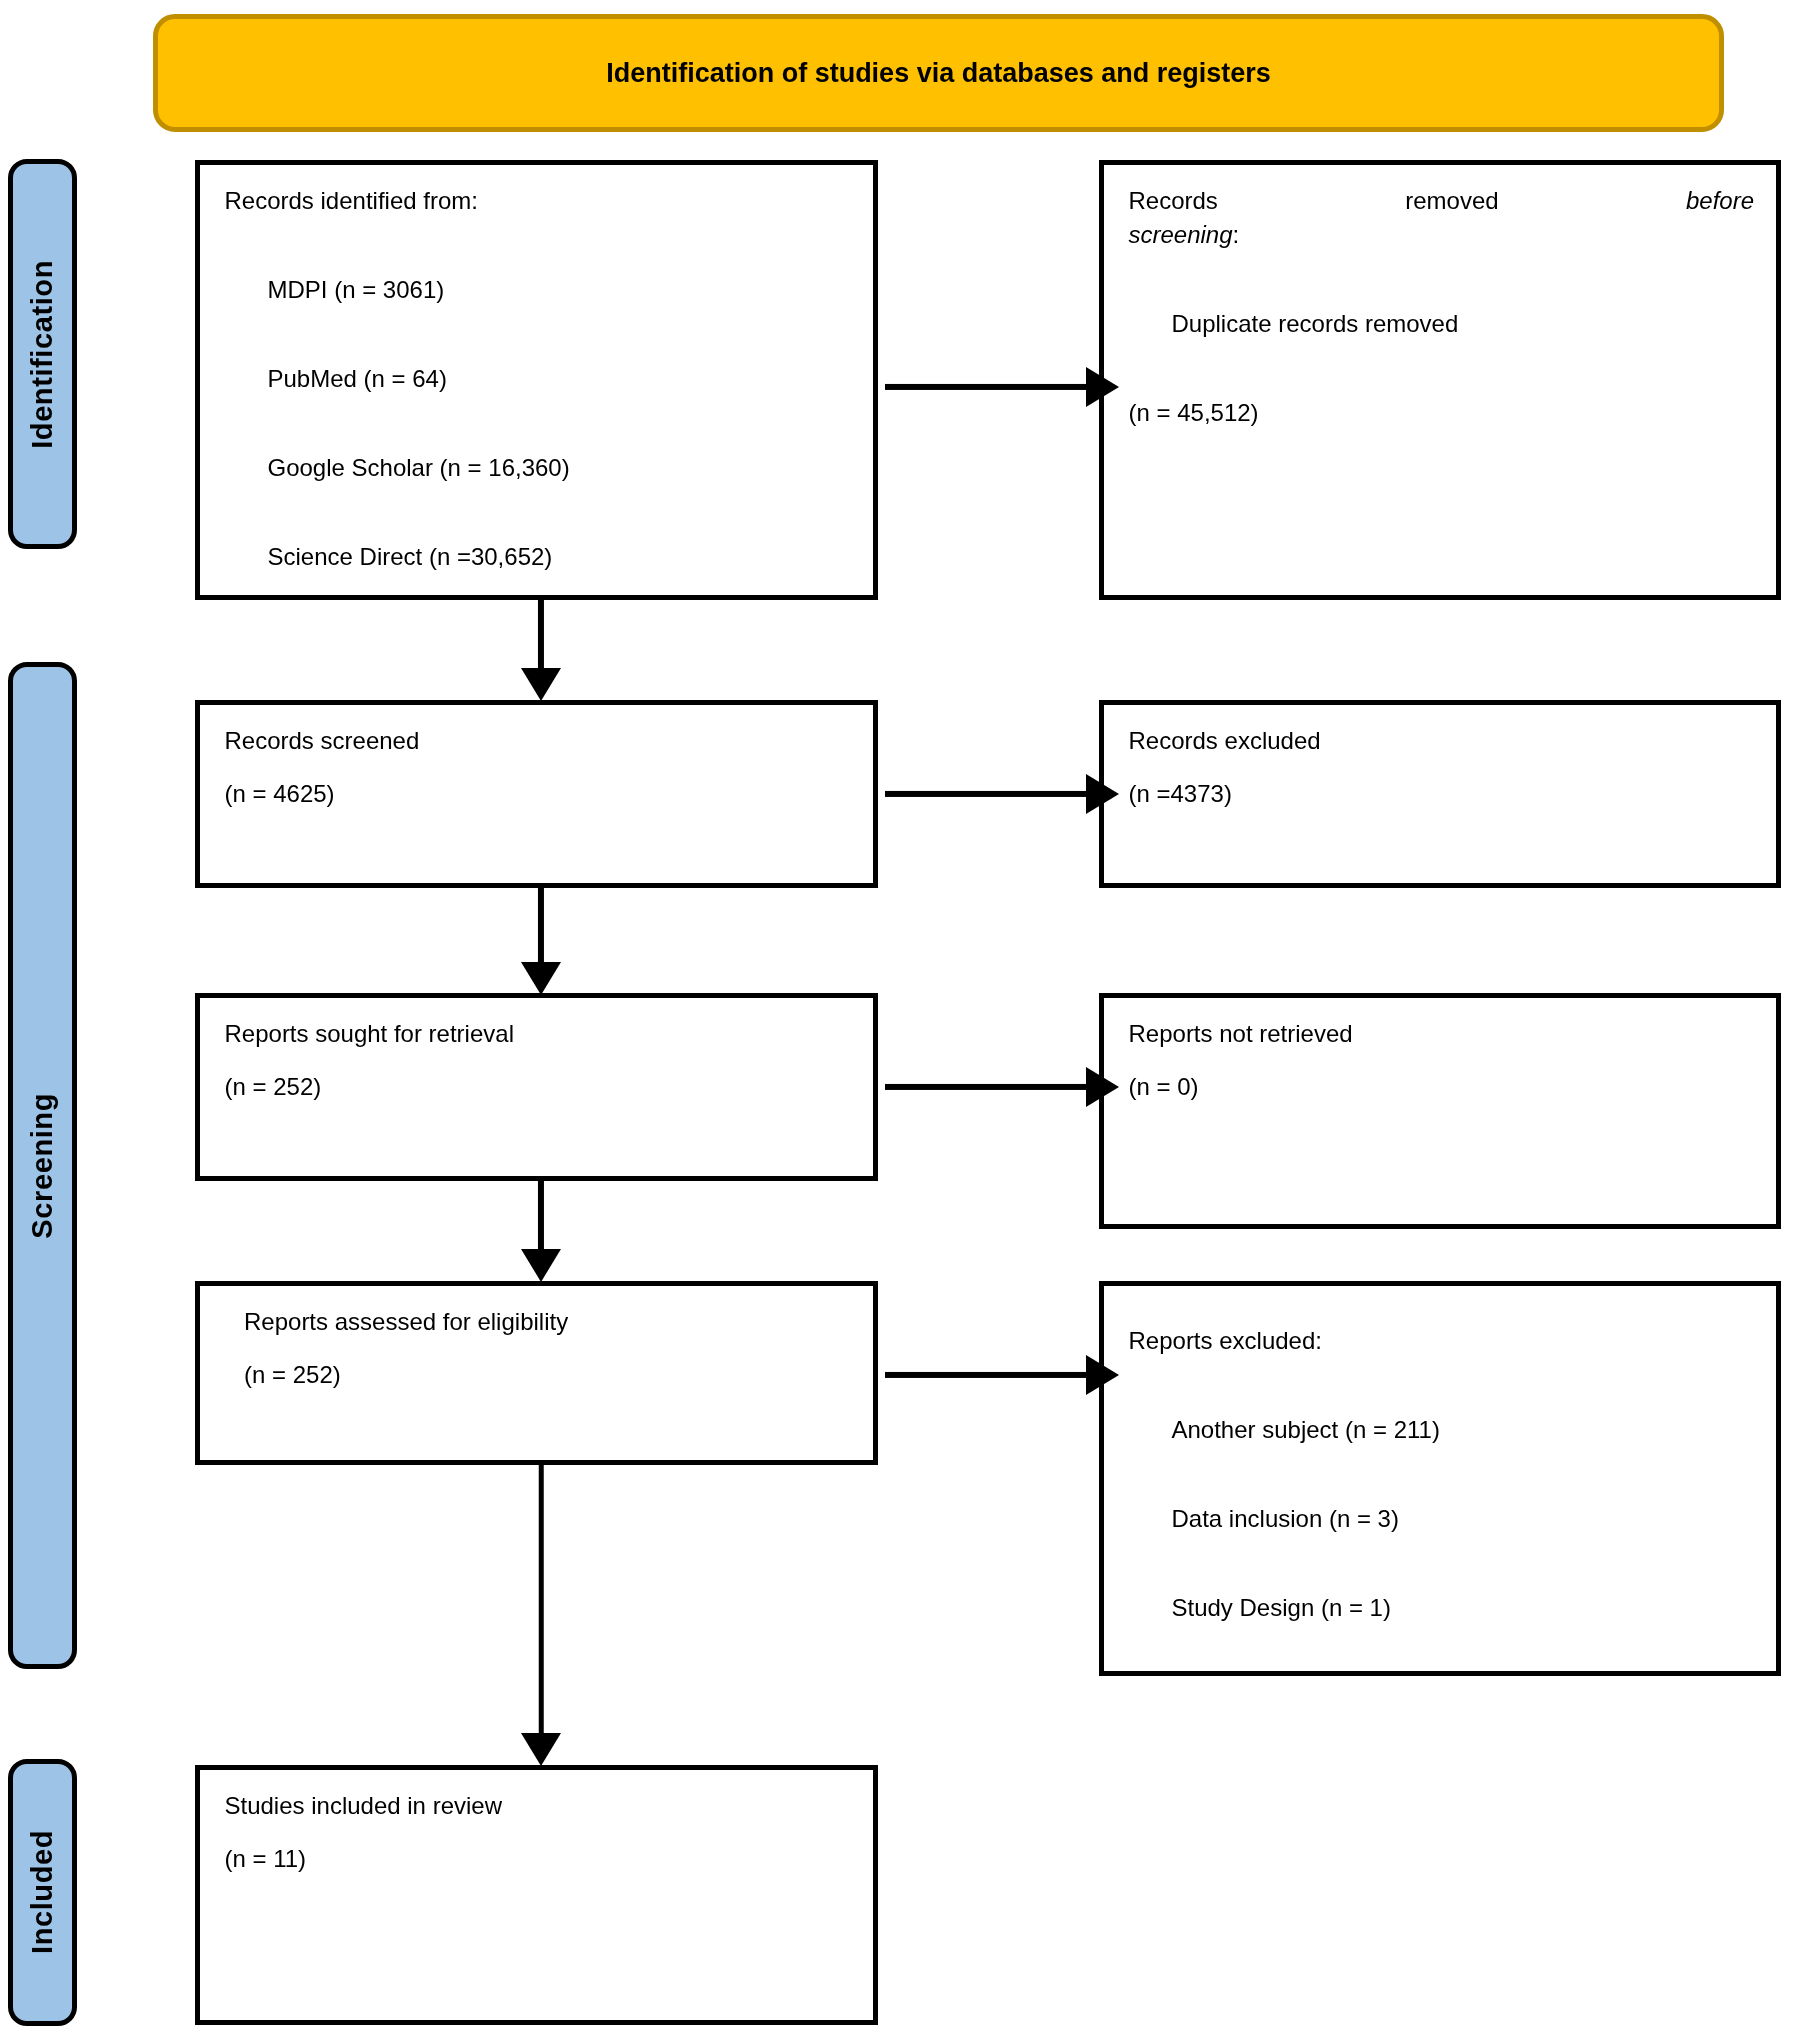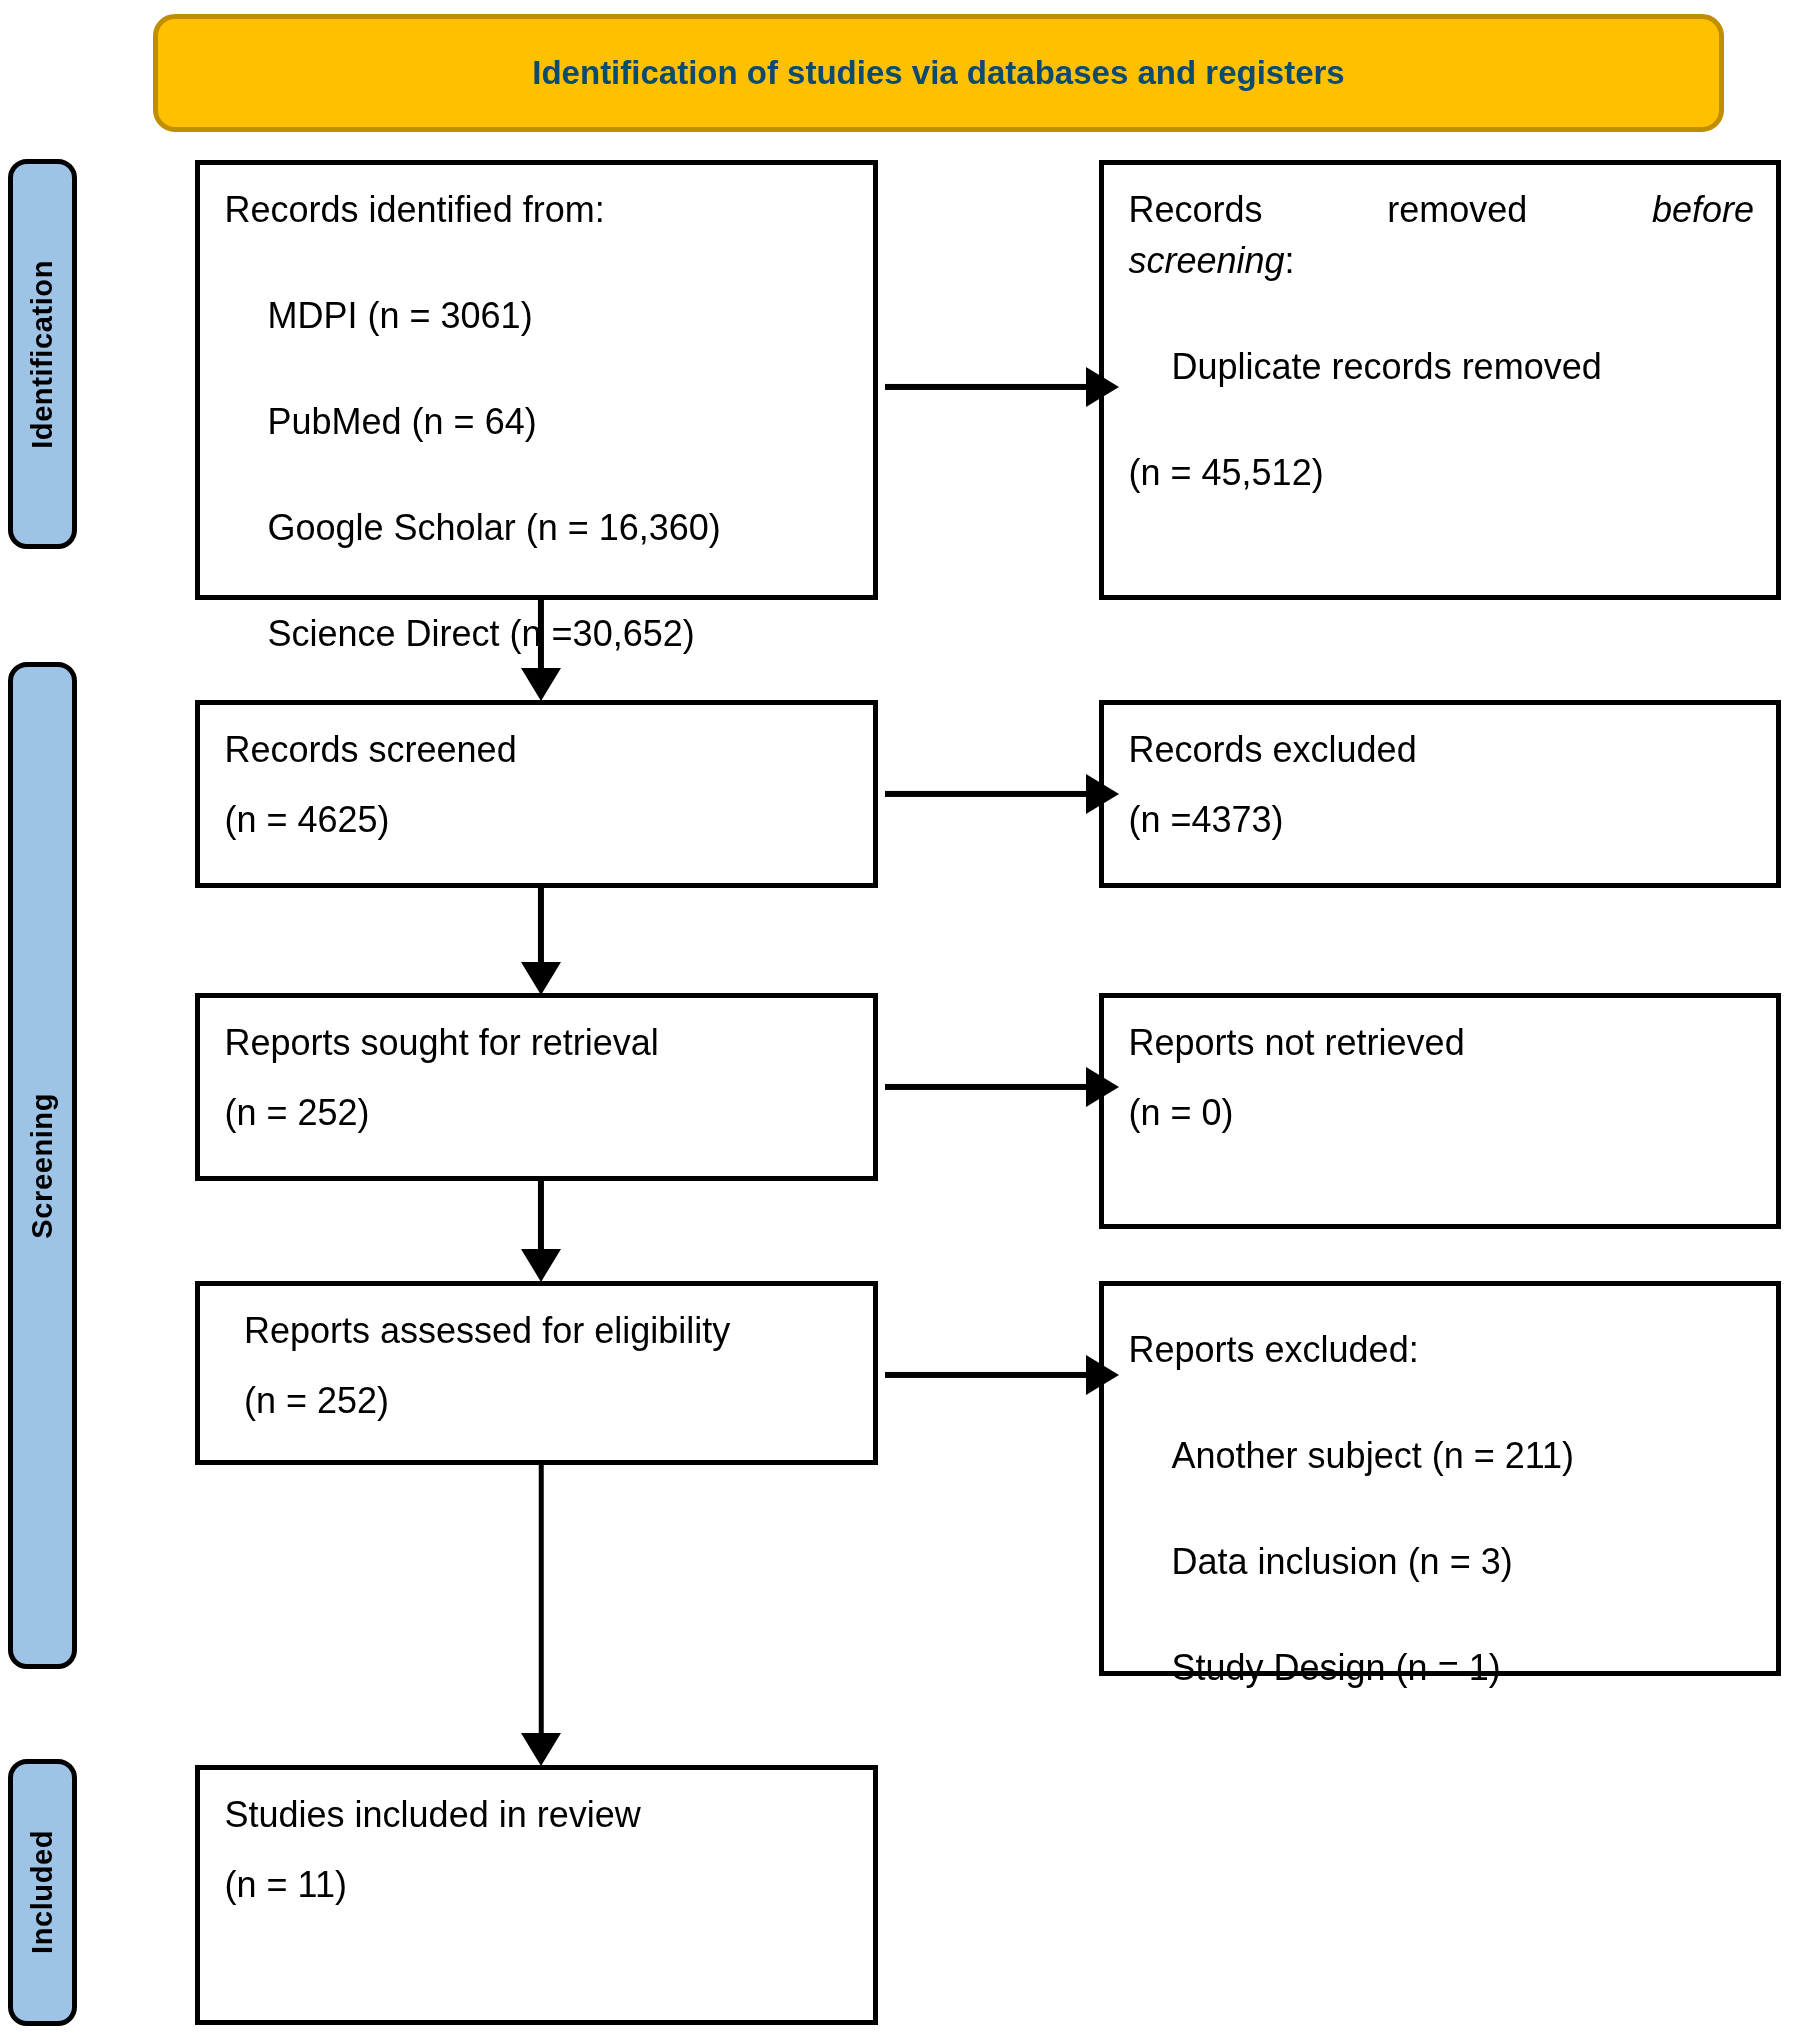--- a/index.html
+++ b/index.html
@@ -23,23 +23,23 @@
     position: absolute;
     background: #FFC000;
     border: 5px solid #BF8F00;
     border-radius: 22px;
     box-sizing: border-box;
     display: flex;
     align-items: center;
     justify-content: center;
   }
   .stage-header-label {
-    font-size: 33px;
+    font-size: 27px;
     font-weight: bold;
-    color: #0c4a6e;
+    color: #000000;
     letter-spacing: 0px;
     white-space: nowrap;
   }
 
   
   .stage-tab {
     position: absolute;
     background: #9DC3E6;
     border: 5px solid #000000;
     border-radius: 19px;
@@ -60,21 +60,21 @@
 
   
   .flow-box {
     position: absolute;
     background: #ffffff;
     border: 5px solid #000000;
     box-sizing: border-box;
     padding: 19px 22px 19px 24.5px;
   }
   .box-text {
-    font-size: 36px;
+    font-size: 24px;
     line-height: 1.42;
     color: #000000;
   }
   .box-text .lead {
     display: block;
   }
   .box-text .lead-justify {
     display: block;
     text-align: justify;
     text-align-last: justify;

